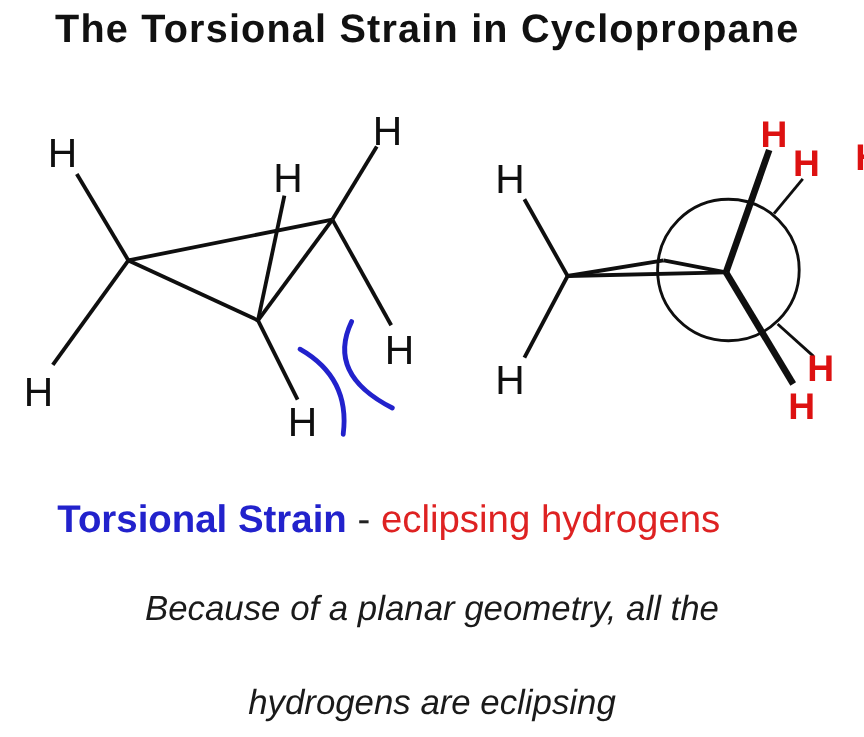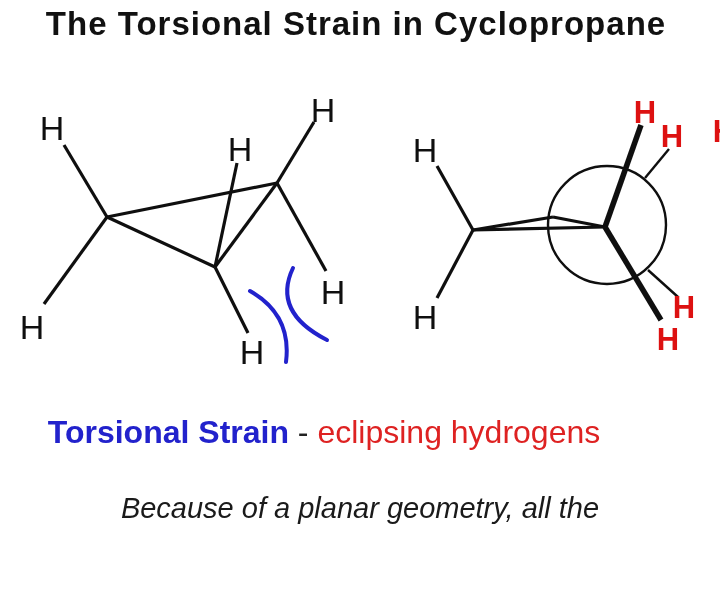--- a/index.html
+++ b/index.html
@@ -84,14 +84,15 @@
       <div class="atom red" style="left: 645px; top: 112px; color: rgb(221, 17, 17);">H</div>
       <div class="atom red" style="left: 672px; top: 136px; color: rgb(221, 17, 17);">H</div>
       <div class="atom red" style="left: 684px; top: 307px; color: rgb(221, 17, 17);">H</div>
       <div class="atom red" style="left: 668px; top: 339px; color: rgb(221, 17, 17);">H</div>
       <div class="atom red" style="left: 724px; top: 131px; color: rgb(221, 17, 17);">H</div>
     </div>
 
   <div class="strain-line"><span class="strain-term" style="color: rgb(34, 34, 204);">Torsional Strain</span><span class="strain-sep" style="color: rgb(34, 34, 34);"> - </span><span class="strain-desc" style="color: rgb(222, 34, 34);">eclipsing hydrogens</span></div>
 
   <div class="caption c1">Because of a planar geometry, all the</div>
+  <div class="caption c2">hydrogens are eclipsing</div>
 
 </div>
 
 </body></html>

